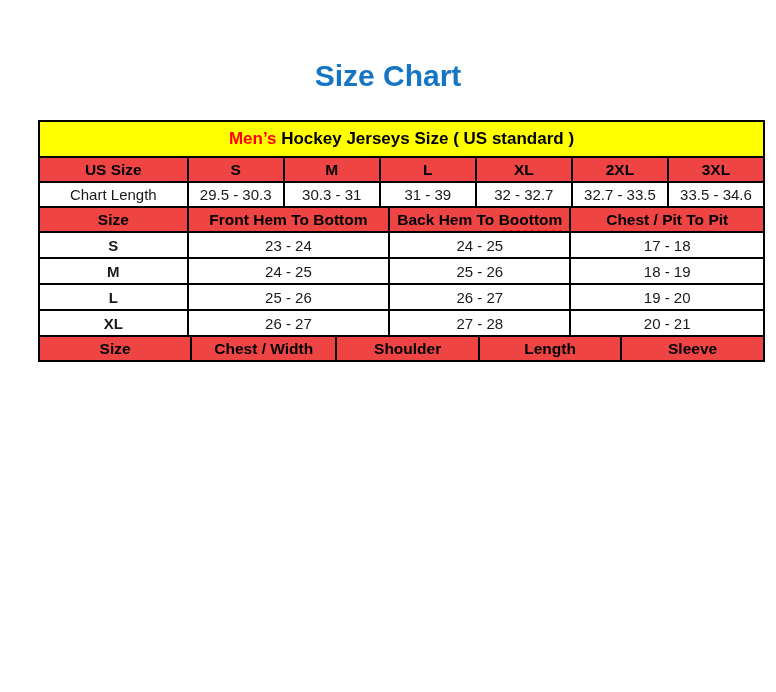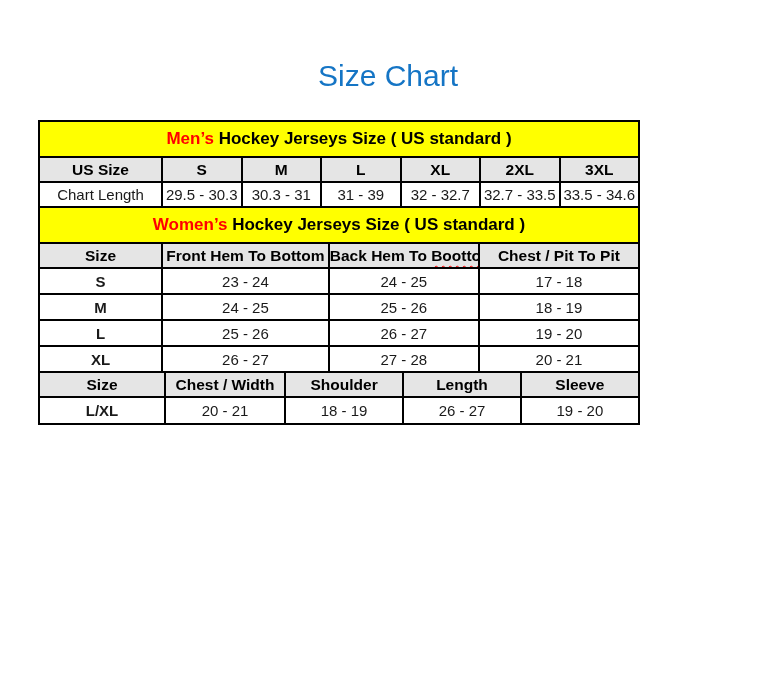--- a/index.html
+++ b/index.html
@@ -9,39 +9,39 @@
     --grid:#000000;
     --ink:#1a1a1a;
   }
   html,body{margin:0;padding:0;}
   body{
     width:776px;height:692px;background:#ffffff;overflow:hidden;
     font-family:"Liberation Sans",sans-serif;color:var(--ink);
   }
   h1{
     margin:58px 0 12px 0;text-align:center;
-    font-size:30px;font-weight:normal;color:var(--title-blue);
+    font-size:30px;font-weight:bold;color:var(--title-blue);
     line-height:1.2;letter-spacing:0px;
   }
   .tables{margin:26px 0 0 38px;width:699px;}
   table.size-table{
-    border-collapse:collapse;table-layout:fixed;width:602px;
+    border-collapse:collapse;table-layout:fixed;width:727px;
   }
   table.size-table + table.size-table{margin-top:-2px;}
   .size-table td,.size-table th{
     border:2px solid var(--grid);text-align:center;vertical-align:middle;
     padding:0;overflow:hidden;white-space:nowrap;
   }
   .band-row td{
     background:var(--band-bg);height:34px;
     font-size:17px;font-weight:bold;color:#000;
   }
   .band-red{color:var(--accent-red);}
   .head-row th{
-    height:23px;font-size:15.5px;font-weight:bold;color:#000;background:#e5e5e5;
+    height:23px;font-size:15.5px;font-weight:bold;color:#000;background:#ef4444;
   }
   .data-row td{height:23px;font-size:15px;background:#fff;}
   table.women .data-row td{height:24px;}
   table.youth .data-row td{height:25px;}
   .bold-label{font-weight:bold;}
   .wavy{
     text-decoration-line:underline;
     text-decoration-style:wavy;
     text-decoration-color:var(--accent-red);
     text-decoration-thickness:1px;
@@ -92,23 +92,20 @@
   </table>
 
   <table class="size-table women">
     <colgroup>
       <col style="width:20.5%">
         <col style="width:27.8%">
       <col style="width:25.0%">
         <col style="width:26.7%">
     </colgroup>
     <tbody>
-        <tr class="band-row">
-          <td colspan="4"><span class="band-red">Women’s</span><span> Hockey Jerseys Size ( US standard )</span></td>
-        </tr>
         <tr class="head-row">
           <th>Size</th>
           <th>Front Hem To Bottom</th>
           <th><span>Back Hem To </span><span class="wavy">Boottom</span></th>
           <th>Chest / Pit To Pit</th>
         </tr>
         <tr class="data-row">
           <td class="bold-label">S</td>
           <td>23 - 24</td>
           <td>24 - 25</td>
@@ -144,23 +141,16 @@
         <col style="width:19.7%">
     </colgroup>
     <tbody>
         <tr class="head-row">
           <th>Size</th>
           <th>Chest / Width</th>
           <th>Shoulder</th>
           <th>Length</th>
           <th>Sleeve</th>
         </tr>
-        <tr class="data-row">
-          <td class="bold-label">L/XL</td>
-          <td>20 - 21</td>
-          <td>18 - 19</td>
-          <td>26 - 27</td>
-          <td>19 - 20</td>
-        </tr>
       </tbody>
   </table>
 
 </div>
 
 </body></html>

